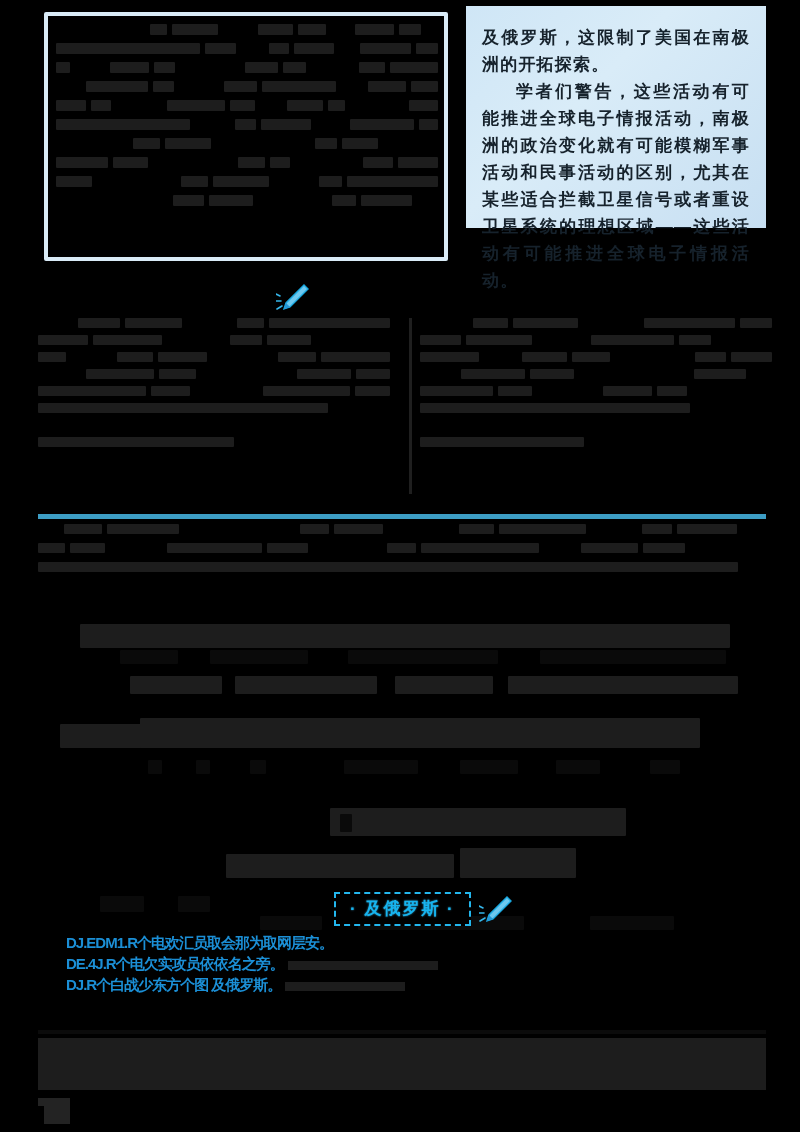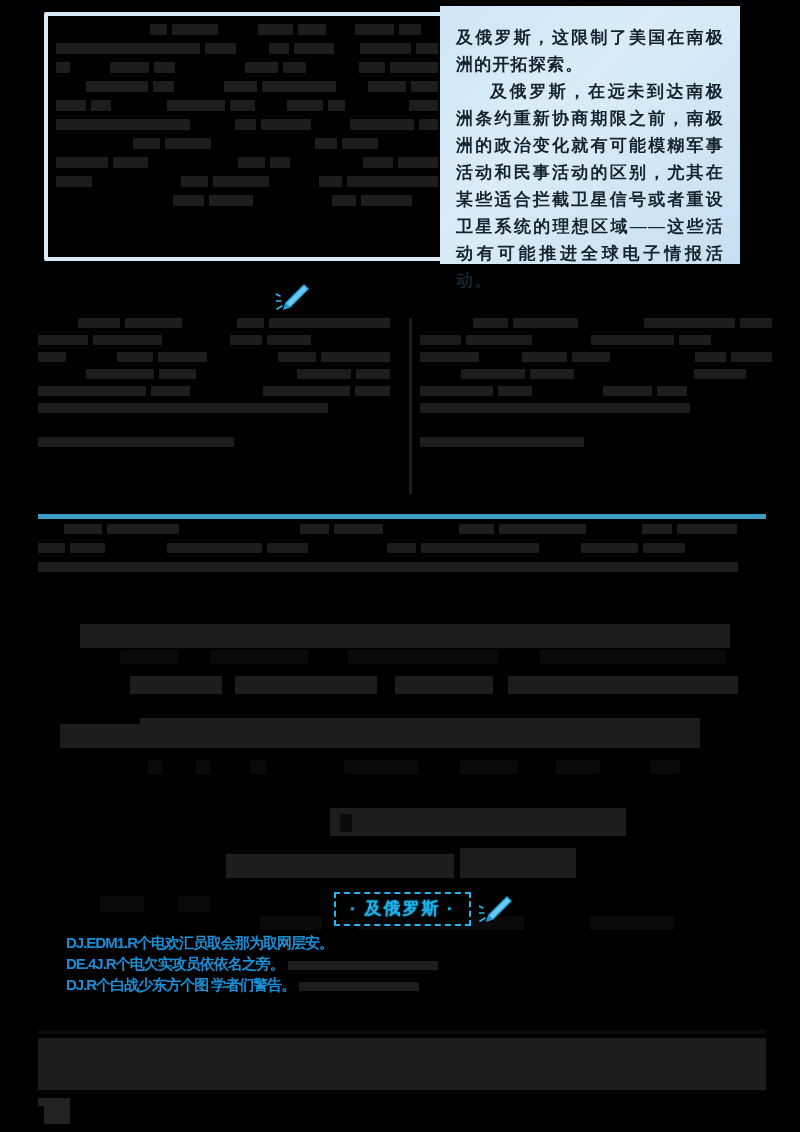--- a/index.html
+++ b/index.html
@@ -17,21 +17,21 @@
     border:4px solid #d9ebf7;background:#000;box-sizing:border-box;
     border-radius:2px;overflow:hidden;
   }
   .en-box .inner{padding:8px 6px 6px 8px;}
   .rl-row{display:flex;gap:5px;margin-bottom:5px;align-items:center;}
   .rl{background:#1d1d1d;height:10px;border-radius:1px;}
   .rl.k{background:#000;}
 
   
   .cn-panel{
-    position:absolute;left:440px;top:6px;width:300px;height:258px;
+    position:absolute;left:466px;top:6px;width:300px;height:222px;
     background:linear-gradient(135deg,#cfe6f6 0%,#d9ecf8 40%,#c7dff2 100%);
     padding:18px 16px 14px 16px;box-sizing:border-box;
   }
   .cn-panel p{
     margin:0;color:#16222c;
     font-family:"Liberation Serif", serif;
     font-size:17px;line-height:27px;letter-spacing:1.2px;
     text-align:justify;font-weight:600;
   }
   .cn-panel p.indent{text-indent:2em;}
@@ -193,21 +193,21 @@
           <div class="rl k" style="width: 118px; height: 11px;"></div>
           <div class="rl" style="width: 40px; height: 11px;"></div>
           <div class="rl" style="width: 86px; height: 11px;"></div>
           <div class="rl k" style="width: 36px; height: 11px;"></div>
         </div>
       </div>
   </div>
 
   <div class="cn-panel">
     <p>及俄罗斯，这限制了美国在南极洲的开拓探索。</p>
-    <p class="indent">及俄罗斯，在远未到达南极洲条约重新协商期限之前，南极洲的政治变化就有可能模糊军事活动和民事活动的区别，尤其在某些适合拦截卫星信号或者重设卫星系统的理想区域——这些活动有可能推进全球电子情报活动。</p>
+    <p class="indent">学者们警告，这些活动有可能推进全球电子情报活动，南极洲的政治变化就有可能模糊军事活动和民事活动的区别，尤其在某些适合拦截卫星信号或者重设卫星系统的理想区域——这些活动有可能推进全球电子情报活动。</p>
   </div>
 
   <div class="sec-head" style="left:276px;top:282px;">
     <span>
       <svg class="pen-icon" viewBox="0 0 34 30" xmlns="http://www.w3.org/2000/svg">
         <path d="M28 3 L32 7 L14 25 L8 27 L10 21 Z" fill="#6ec8ef" stroke="#18a8e0" stroke-width="1.4"></path>
         <path d="M8 27 L14 25 L10 21 Z" fill="#2596d6"></path>
         <path d="M4 14 L0 12 M5 19 L0 19 M6 24 L1 27" stroke="#35b6ea" stroke-width="1.6" fill="none" stroke-linecap="round"></path>
       </svg>
     </span>
@@ -396,20 +396,20 @@
         <path d="M28 3 L32 7 L14 25 L8 27 L10 21 Z" fill="#6ec8ef" stroke="#18a8e0" stroke-width="1.4"></path>
         <path d="M8 27 L14 25 L10 21 Z" fill="#2596d6"></path>
         <path d="M4 14 L0 12 M5 19 L0 19 M6 24 L1 27" stroke="#35b6ea" stroke-width="1.6" fill="none" stroke-linecap="round"></path>
       </svg>
     </span>
   </div>
 
   <div class="answers" id="answers">
       <div class="ans-line"><span>DJ.EDM1.R个电欢汇员取会那为取网层安。</span></div>
       <div class="ans-line"><span>DE.4J.R个电欠实攻员依依名之旁。</span><span class="ans-tail" style="width: 150px;"></span></div>
-      <div class="ans-line"><span>DJ.R个白战少东方个图 学者们警告。</span><span class="ans-tail" style="width: 120px;"></span></div>
+      <div class="ans-line"><span>DJ.R个白战少东方个图 及俄罗斯。</span><span class="ans-tail" style="width: 120px;"></span></div>
     </div>
 
   <div class="band-rule"></div>
   <div class="bottom-band"></div>
   <div class="page-no"></div>
 
 </div>
 
 </body></html>

